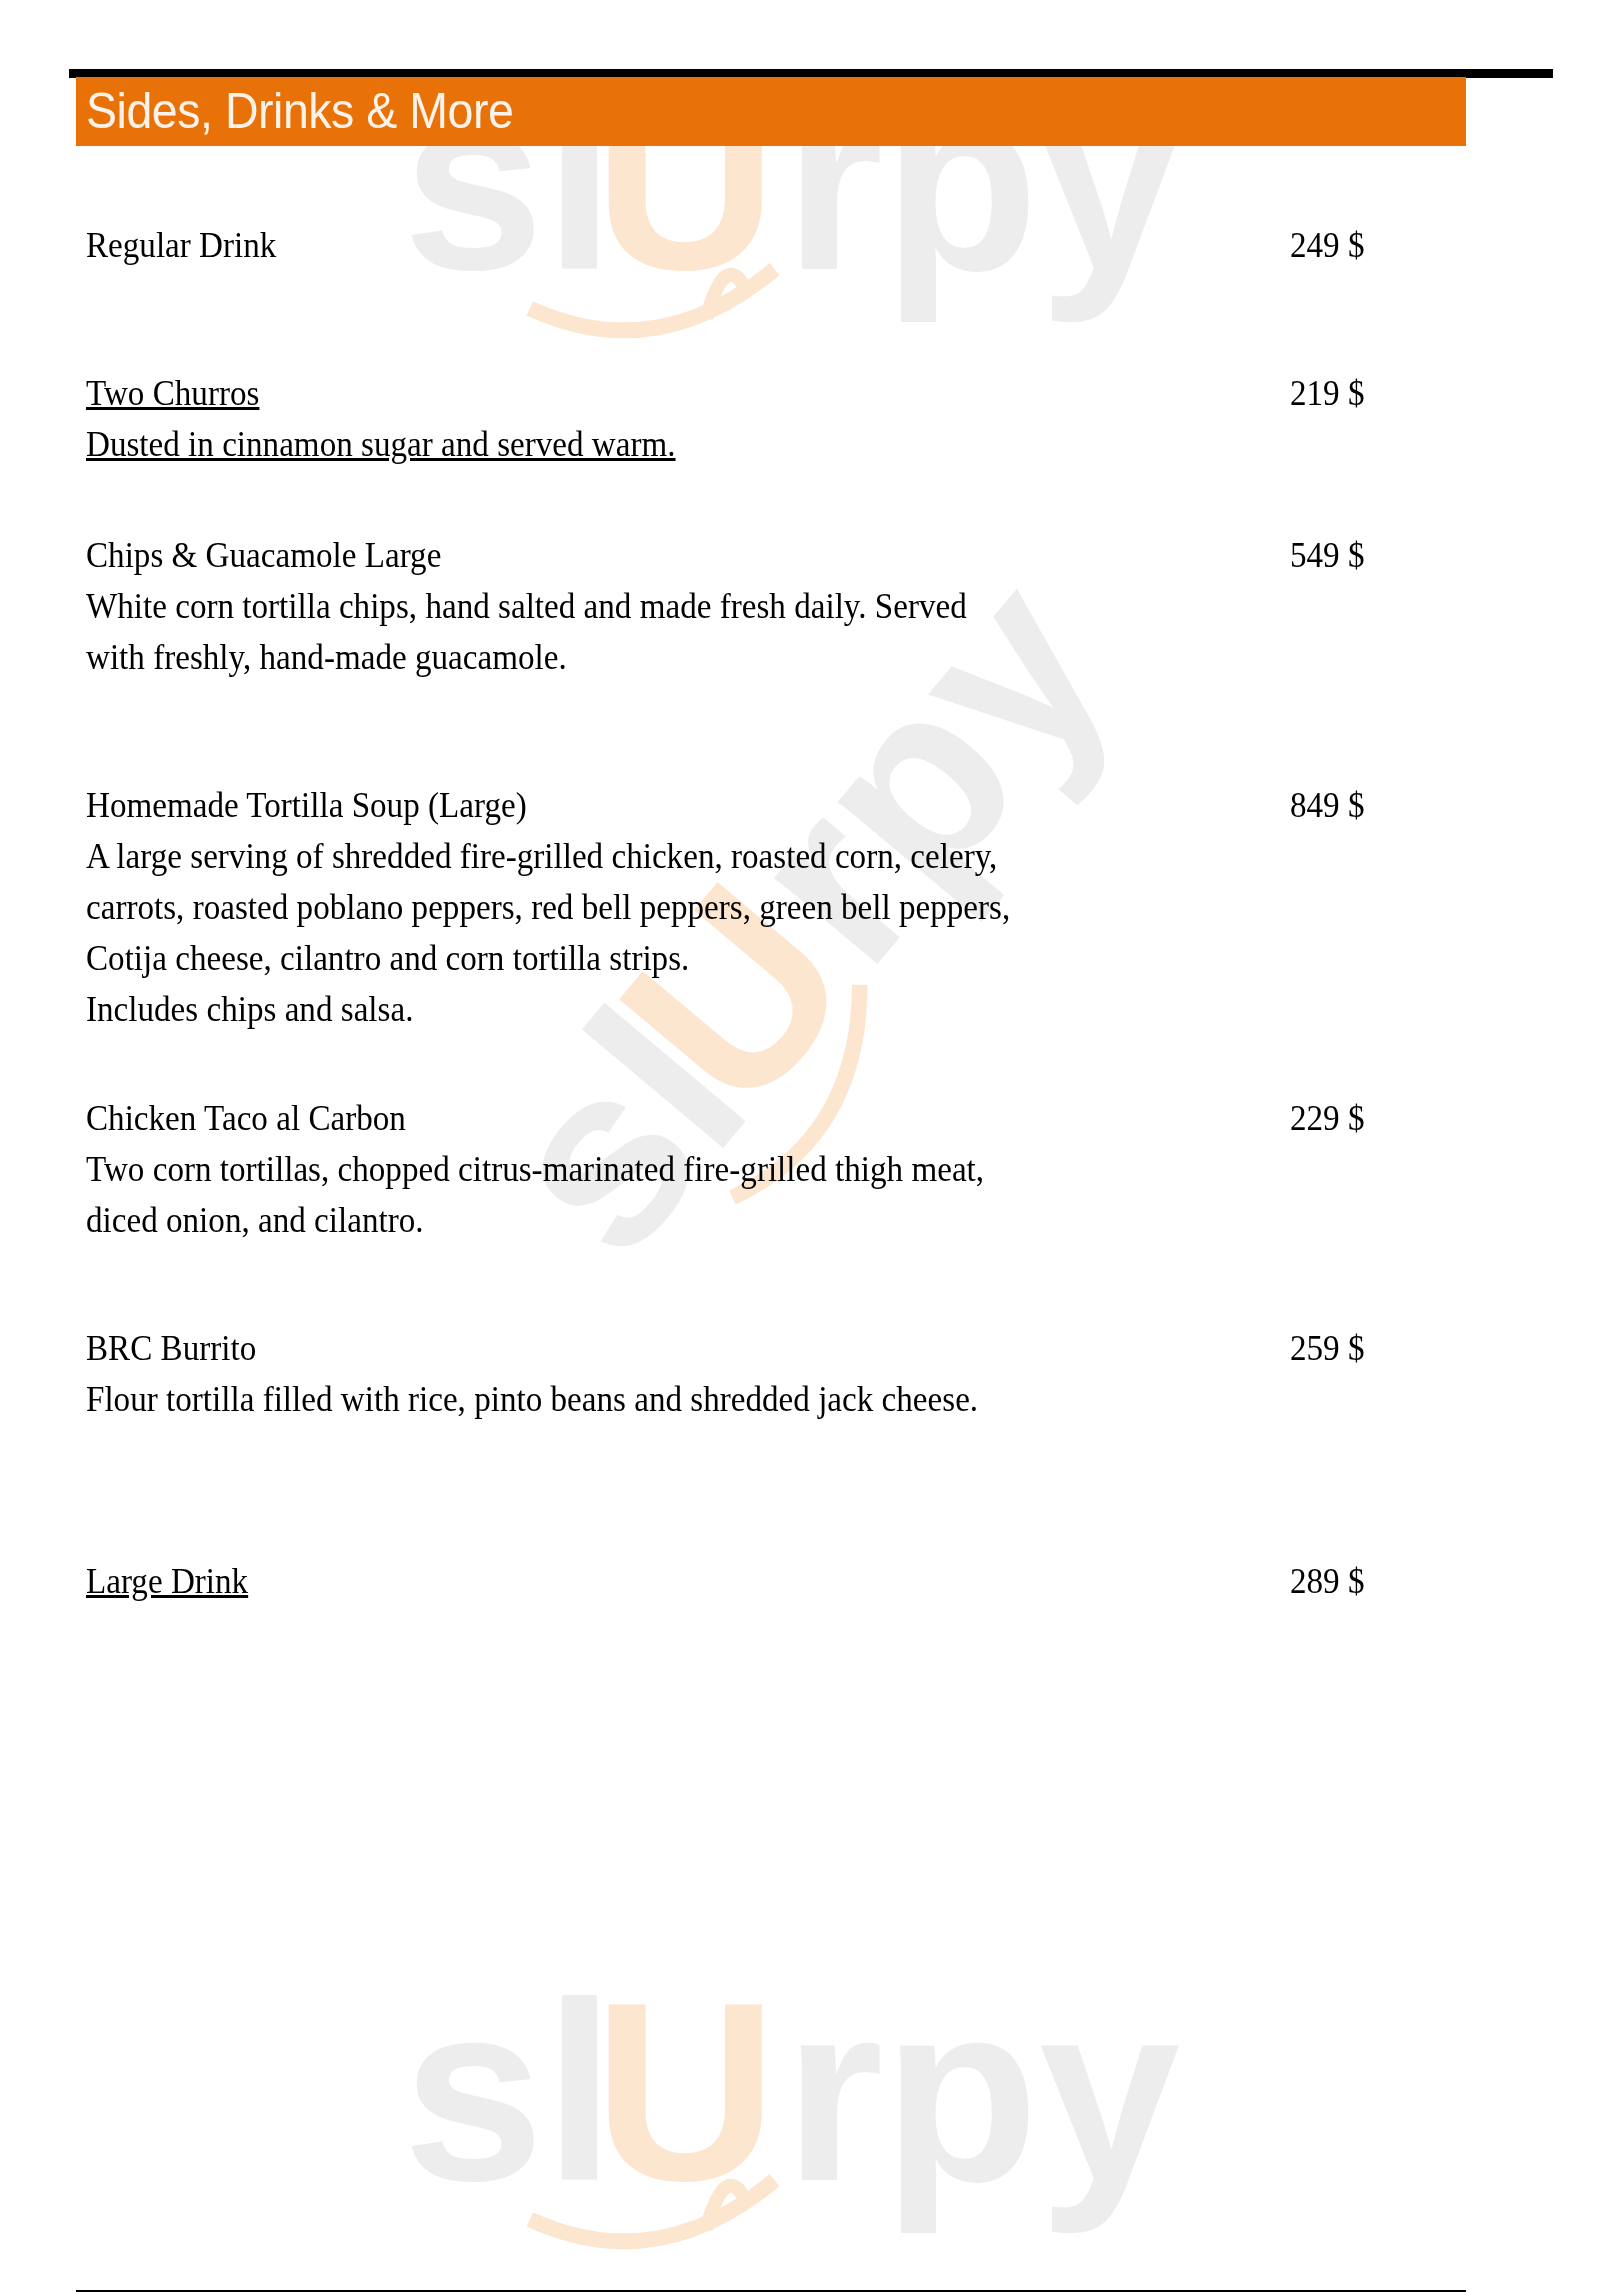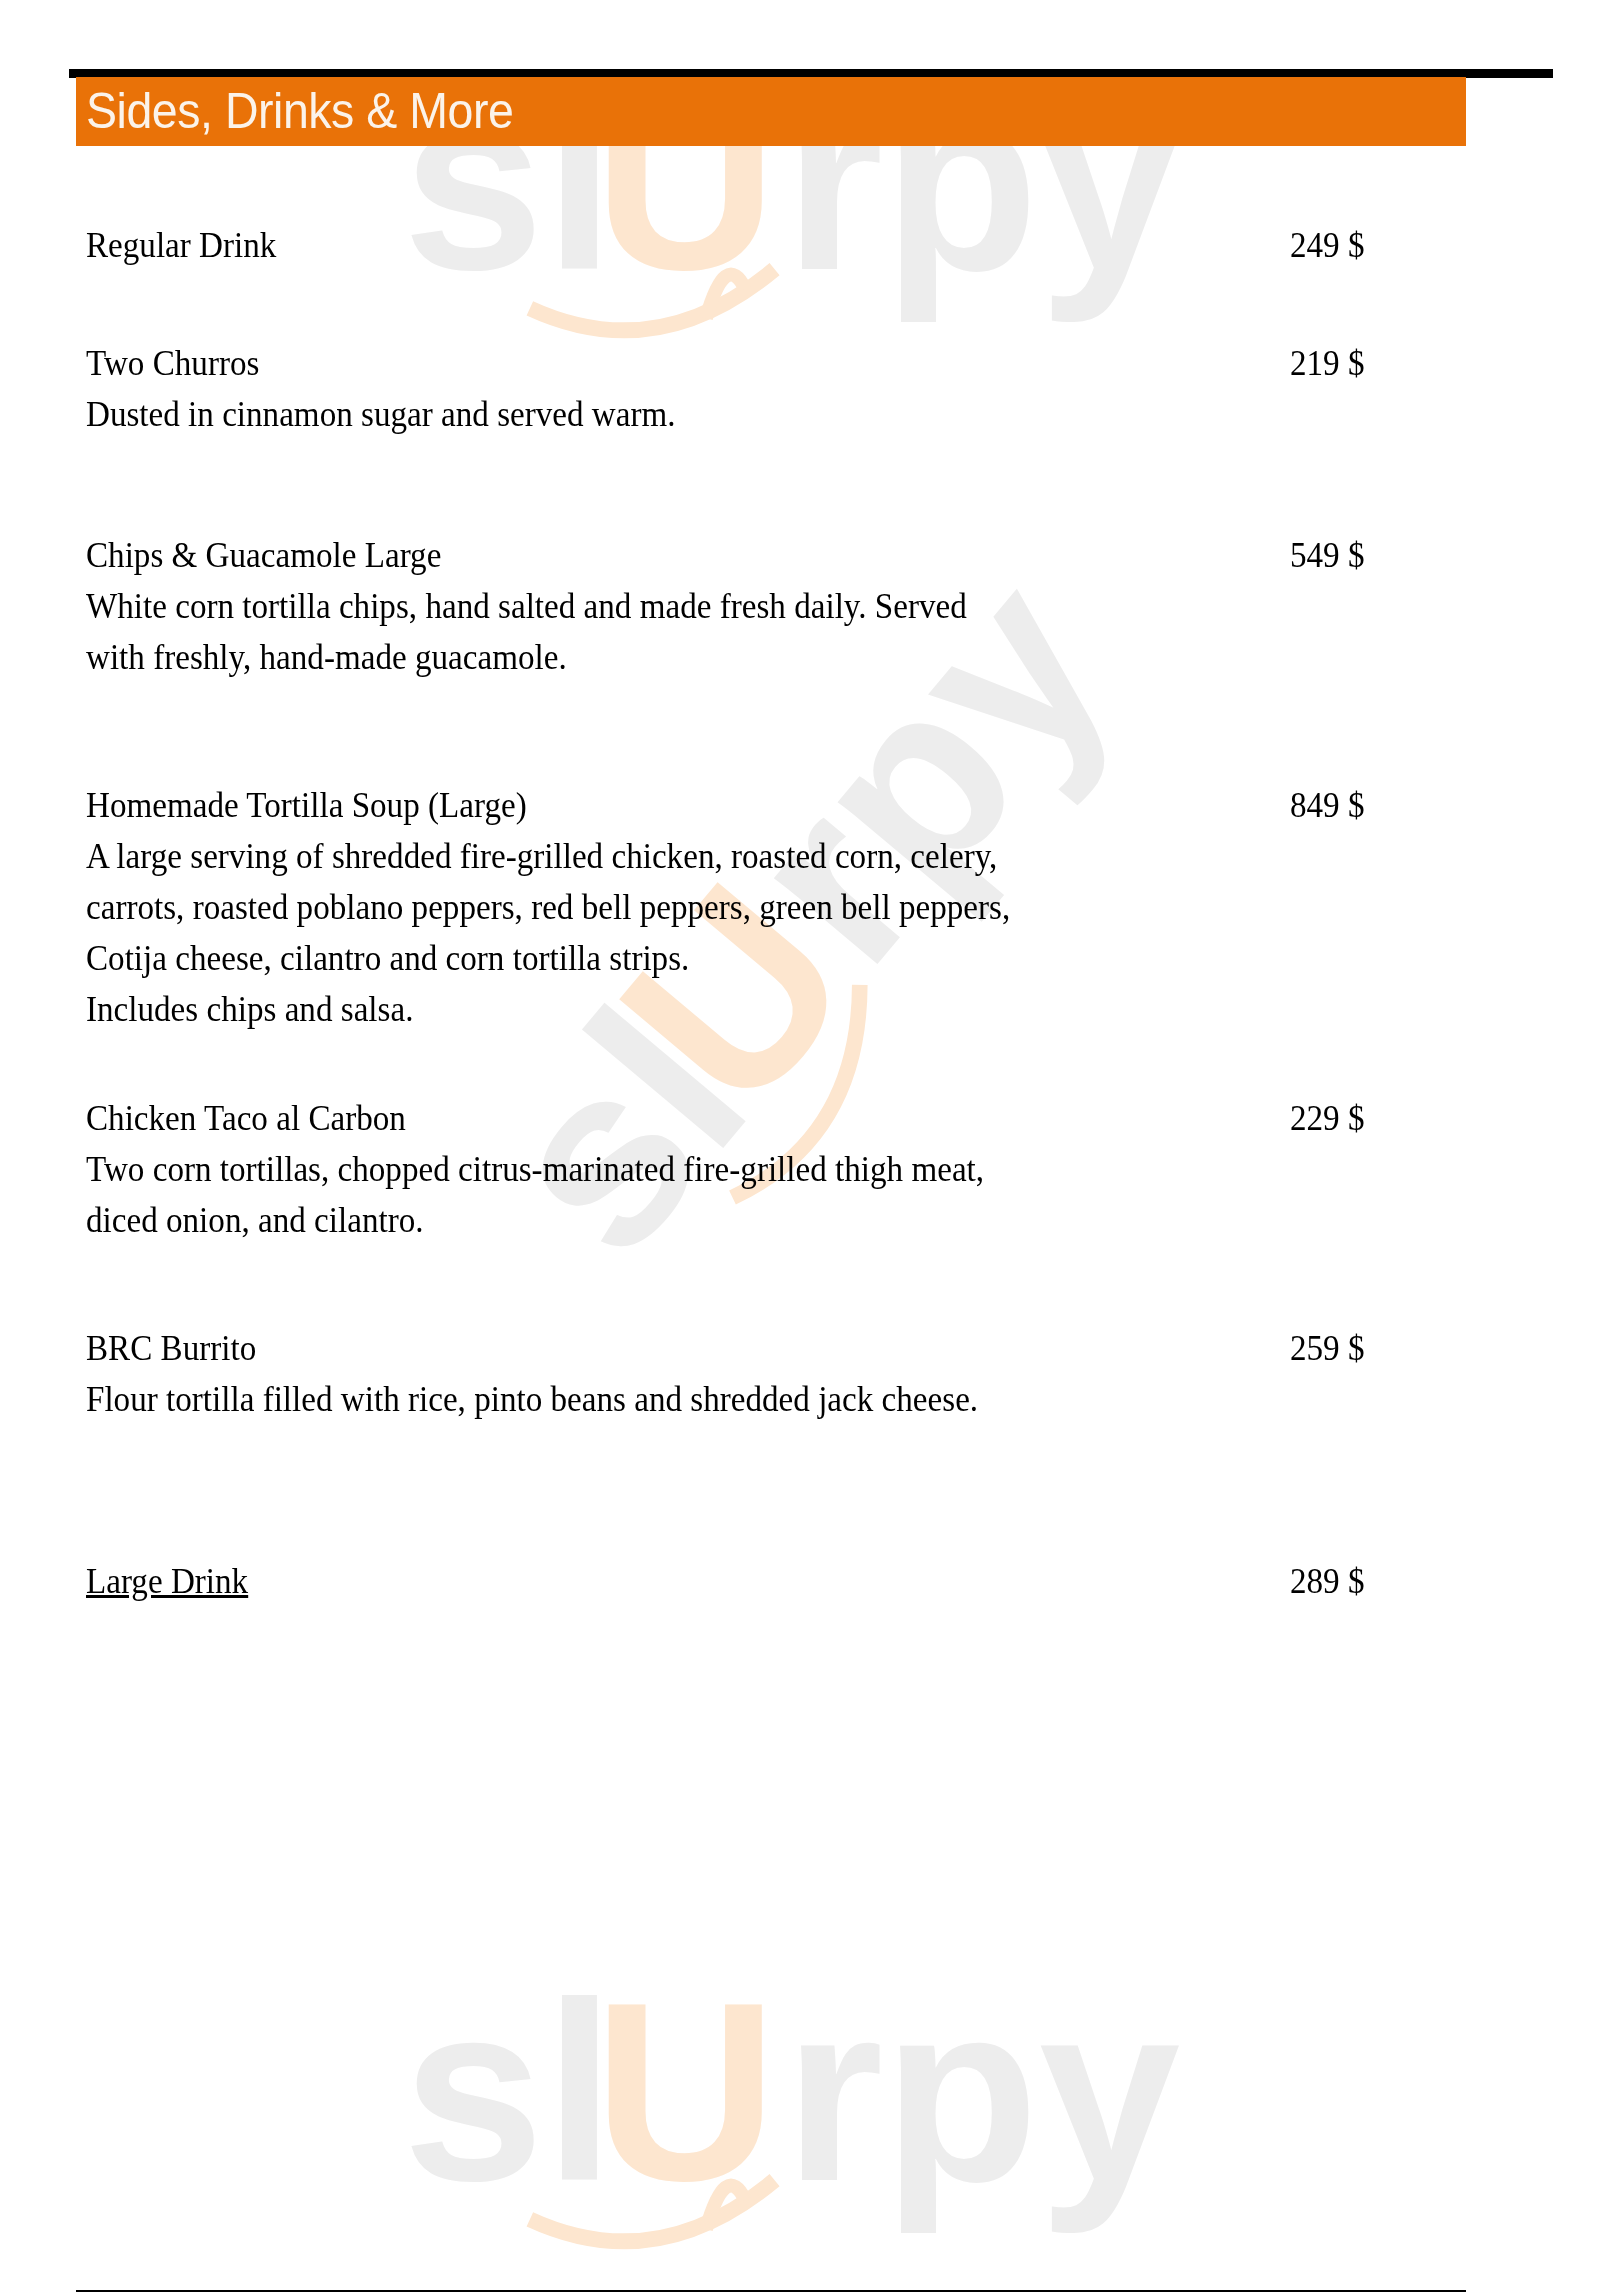--- a/index.html
+++ b/index.html
@@ -126,21 +126,21 @@
 
 <div class="section-header">
   <span class="section-title">Sides, Drinks &amp; More</span>
 </div>
 
 <div class="item" style="top:176px;">
   <span class="item-name">Regular Drink</span>
   <span class="item-price">249 $</span>
 </div>
 
-<div class="item" style="top:294px;">
+<div class="item" style="top:324px;text-decoration:underline;">
   <span class="item-name">Two Churros</span>
   <span class="item-price">219 $</span>
   <span class="item-desc">Dusted in cinnamon sugar and served warm.</span>
 </div>
 
 <div class="item" style="top:486px;">
   <span class="item-name">Chips &amp; Guacamole Large</span>
   <span class="item-price">549 $</span>
   <span class="item-desc">White corn tortilla chips, hand salted and made fresh daily. Served</span>
   <span class="item-desc">with freshly, hand-made guacamole.</span>

